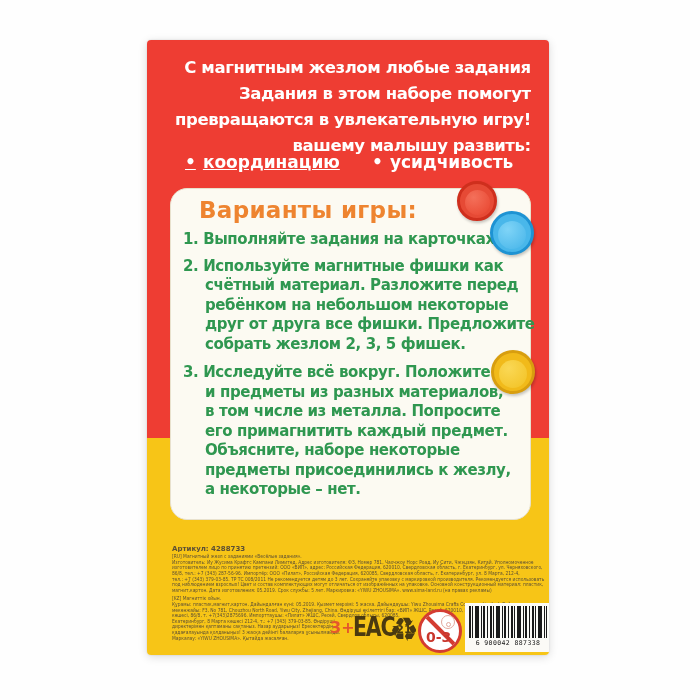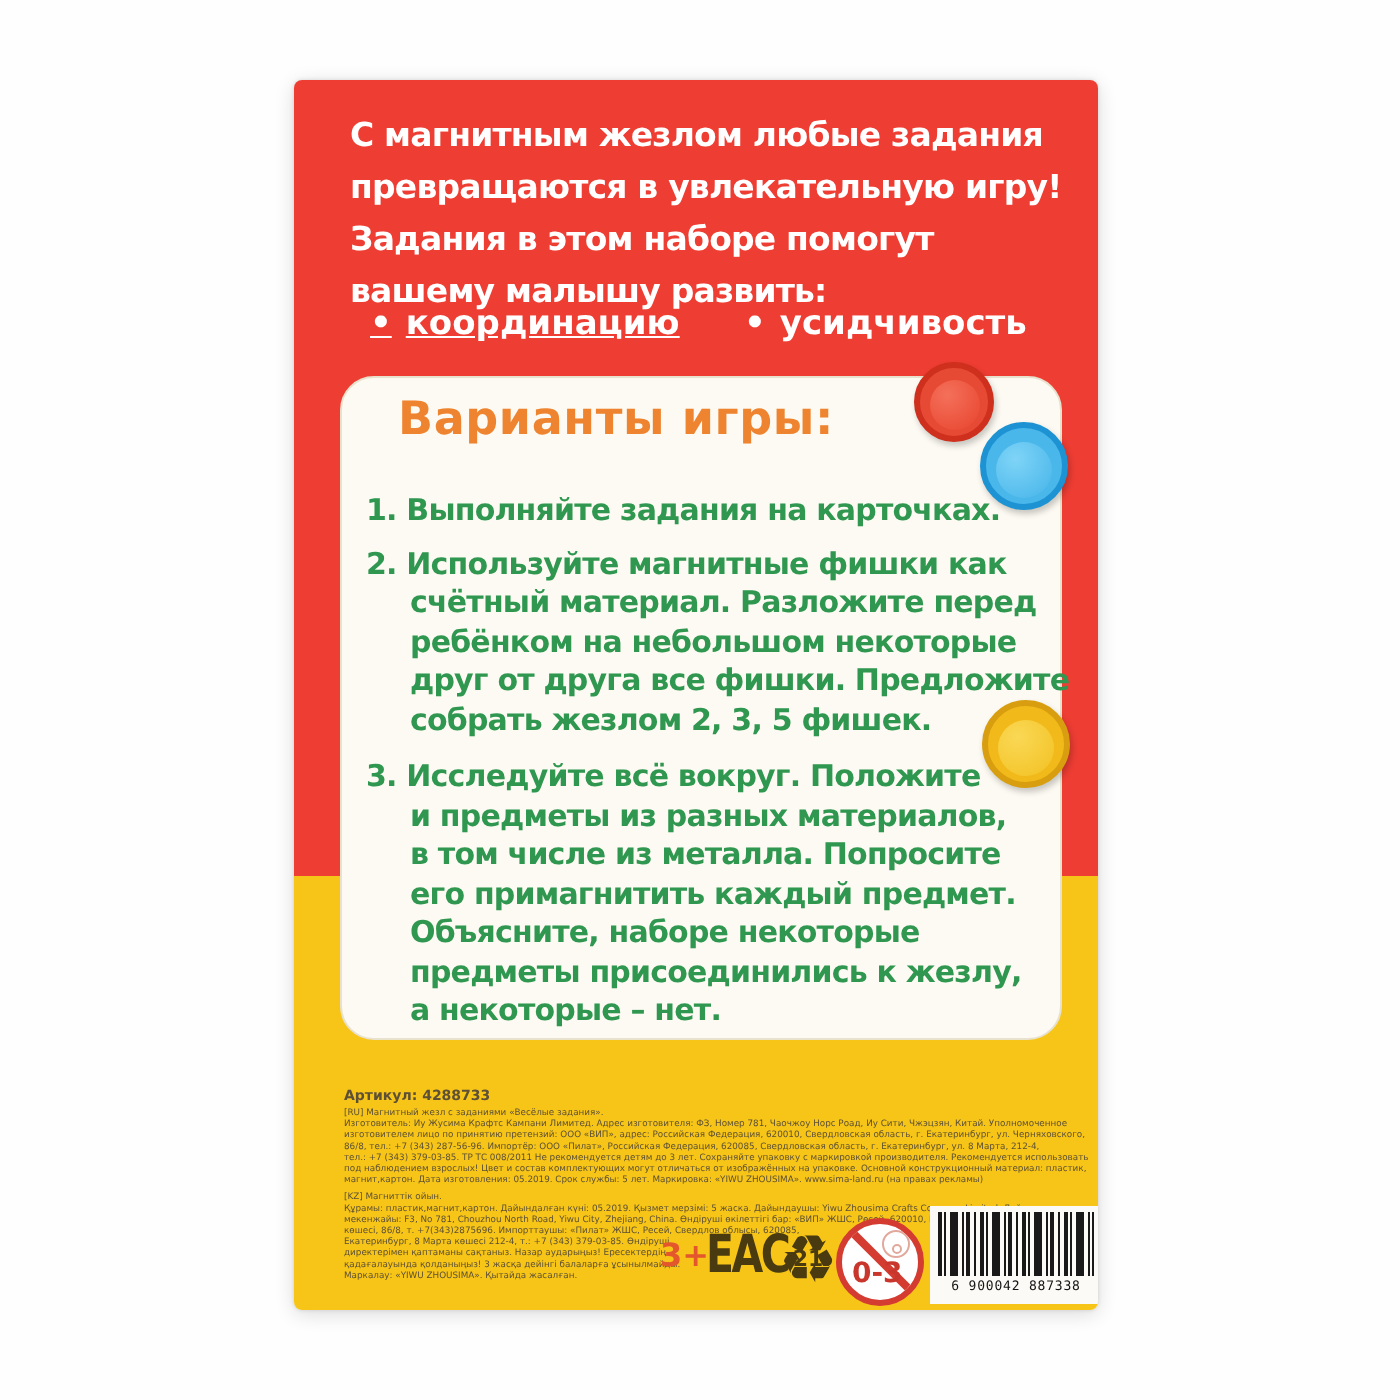--- a/index.html
+++ b/index.html
@@ -4,32 +4,32 @@
 <style>
   html,body{margin:0;padding:0;}
   body{width:700px;height:700px;background:#ffffff;font-family:"DejaVu Sans","Liberation Sans",sans-serif;overflow:hidden;}
   .stage{position:relative;width:700px;height:700px;background:#fefefe;}
   .card{position:absolute;left:147px;top:40px;width:402px;height:615px;border-radius:4px;overflow:hidden;
         box-shadow:0 2px 10px rgba(0,0,0,.14), 0 0 2px rgba(0,0,0,.12);}
   .sec-red{position:absolute;left:0;top:0;right:0;height:398px;background:var(--red-bg,#ee3d33);}
   .sec-yellow{position:absolute;left:0;top:398px;right:0;bottom:0;background:var(--yellow-bg,#f7c517);}
 
   
-  .intro{position:absolute;left:28px;top:15px;color:#fff;font-weight:bold;font-size:16.5px;letter-spacing:-0.4px;}
+  .intro{position:absolute;left:28px;top:15px;color:#fff;font-weight:bold;font-size:16.5px;letter-spacing:-0.4px;text-align:right;}
   .intro .ln{line-height:26px;white-space:nowrap;}
   .bullets{position:absolute;left:28px;top:112px;width:350px;color:#fff;font-weight:bold;font-size:17px;}
   .bullet{position:absolute;top:0;white-space:nowrap;}
   .bullet.b1{left:10px;text-decoration:underline;} .bullet.b2{left:197px;}
   .bullet .dot{margin-right:7px;}
 
   
   .panel{position:absolute;left:23px;top:148px;width:361px;height:332px;background:var(--panel-bg,#fcfaf2);
          border:1px solid #e8e1cd;border-radius:17px;box-sizing:border-box;padding-top:7px;}
   .heading{margin-left:28px;color:var(--heading-orange,#ee8430);font-weight:bold;font-size:23px;line-height:28px;
-           letter-spacing:.3px;margin-bottom:22px;}
+           letter-spacing:.3px;margin-bottom:6px;}
   .items{margin-left:12px;width:340px;color:var(--list-green,#2f9750);font-weight:bold;font-size:15px;letter-spacing:-0.4px;}
   .item .ln{line-height:19.5px;white-space:nowrap;}
   .item .ln + .ln{padding-left:22px;}
   .item.i1{margin-bottom:7px;} .item.i2{margin-bottom:9px;}
 
   
   .chip{position:absolute;border-radius:50%;box-sizing:border-box;box-shadow:1px 2px 3px rgba(0,0,0,.22);}
   .chip .inner{position:absolute;border-radius:50%;}
   .chip.red{left:310px;top:141px;width:40px;height:40px;background:var(--chip-red,#e64a35);border:3px solid #cf2f1d;}
   .chip.red .inner{left:5px;top:6px;width:25px;height:25px;background:radial-gradient(circle at 35% 30%,#f4705a,#e8442e);}
@@ -69,22 +69,22 @@
 <body>
 
 <div class="stage">
   <div class="card">
 
     <div class="sec-red"></div>
     <div class="sec-yellow"></div>
 
     <div class="intro">
         <div class="ln">С магнитным жезлом любые задания</div>
+        <div class="ln">Задания в этом наборе помогут</div>
         <div class="ln">превращаются в увлекательную игру!</div>
-        <div class="ln">Задания в этом наборе помогут</div>
         <div class="ln">вашему малышу развить:</div>
       </div>
 
     <div class="bullets">
       <span class="bullet b1">
         <span class="dot">•</span><span>координацию</span>
       </span>
       <span class="bullet b2">
         <span class="dot">•</span><span>усидчивость</span>
       </span>

